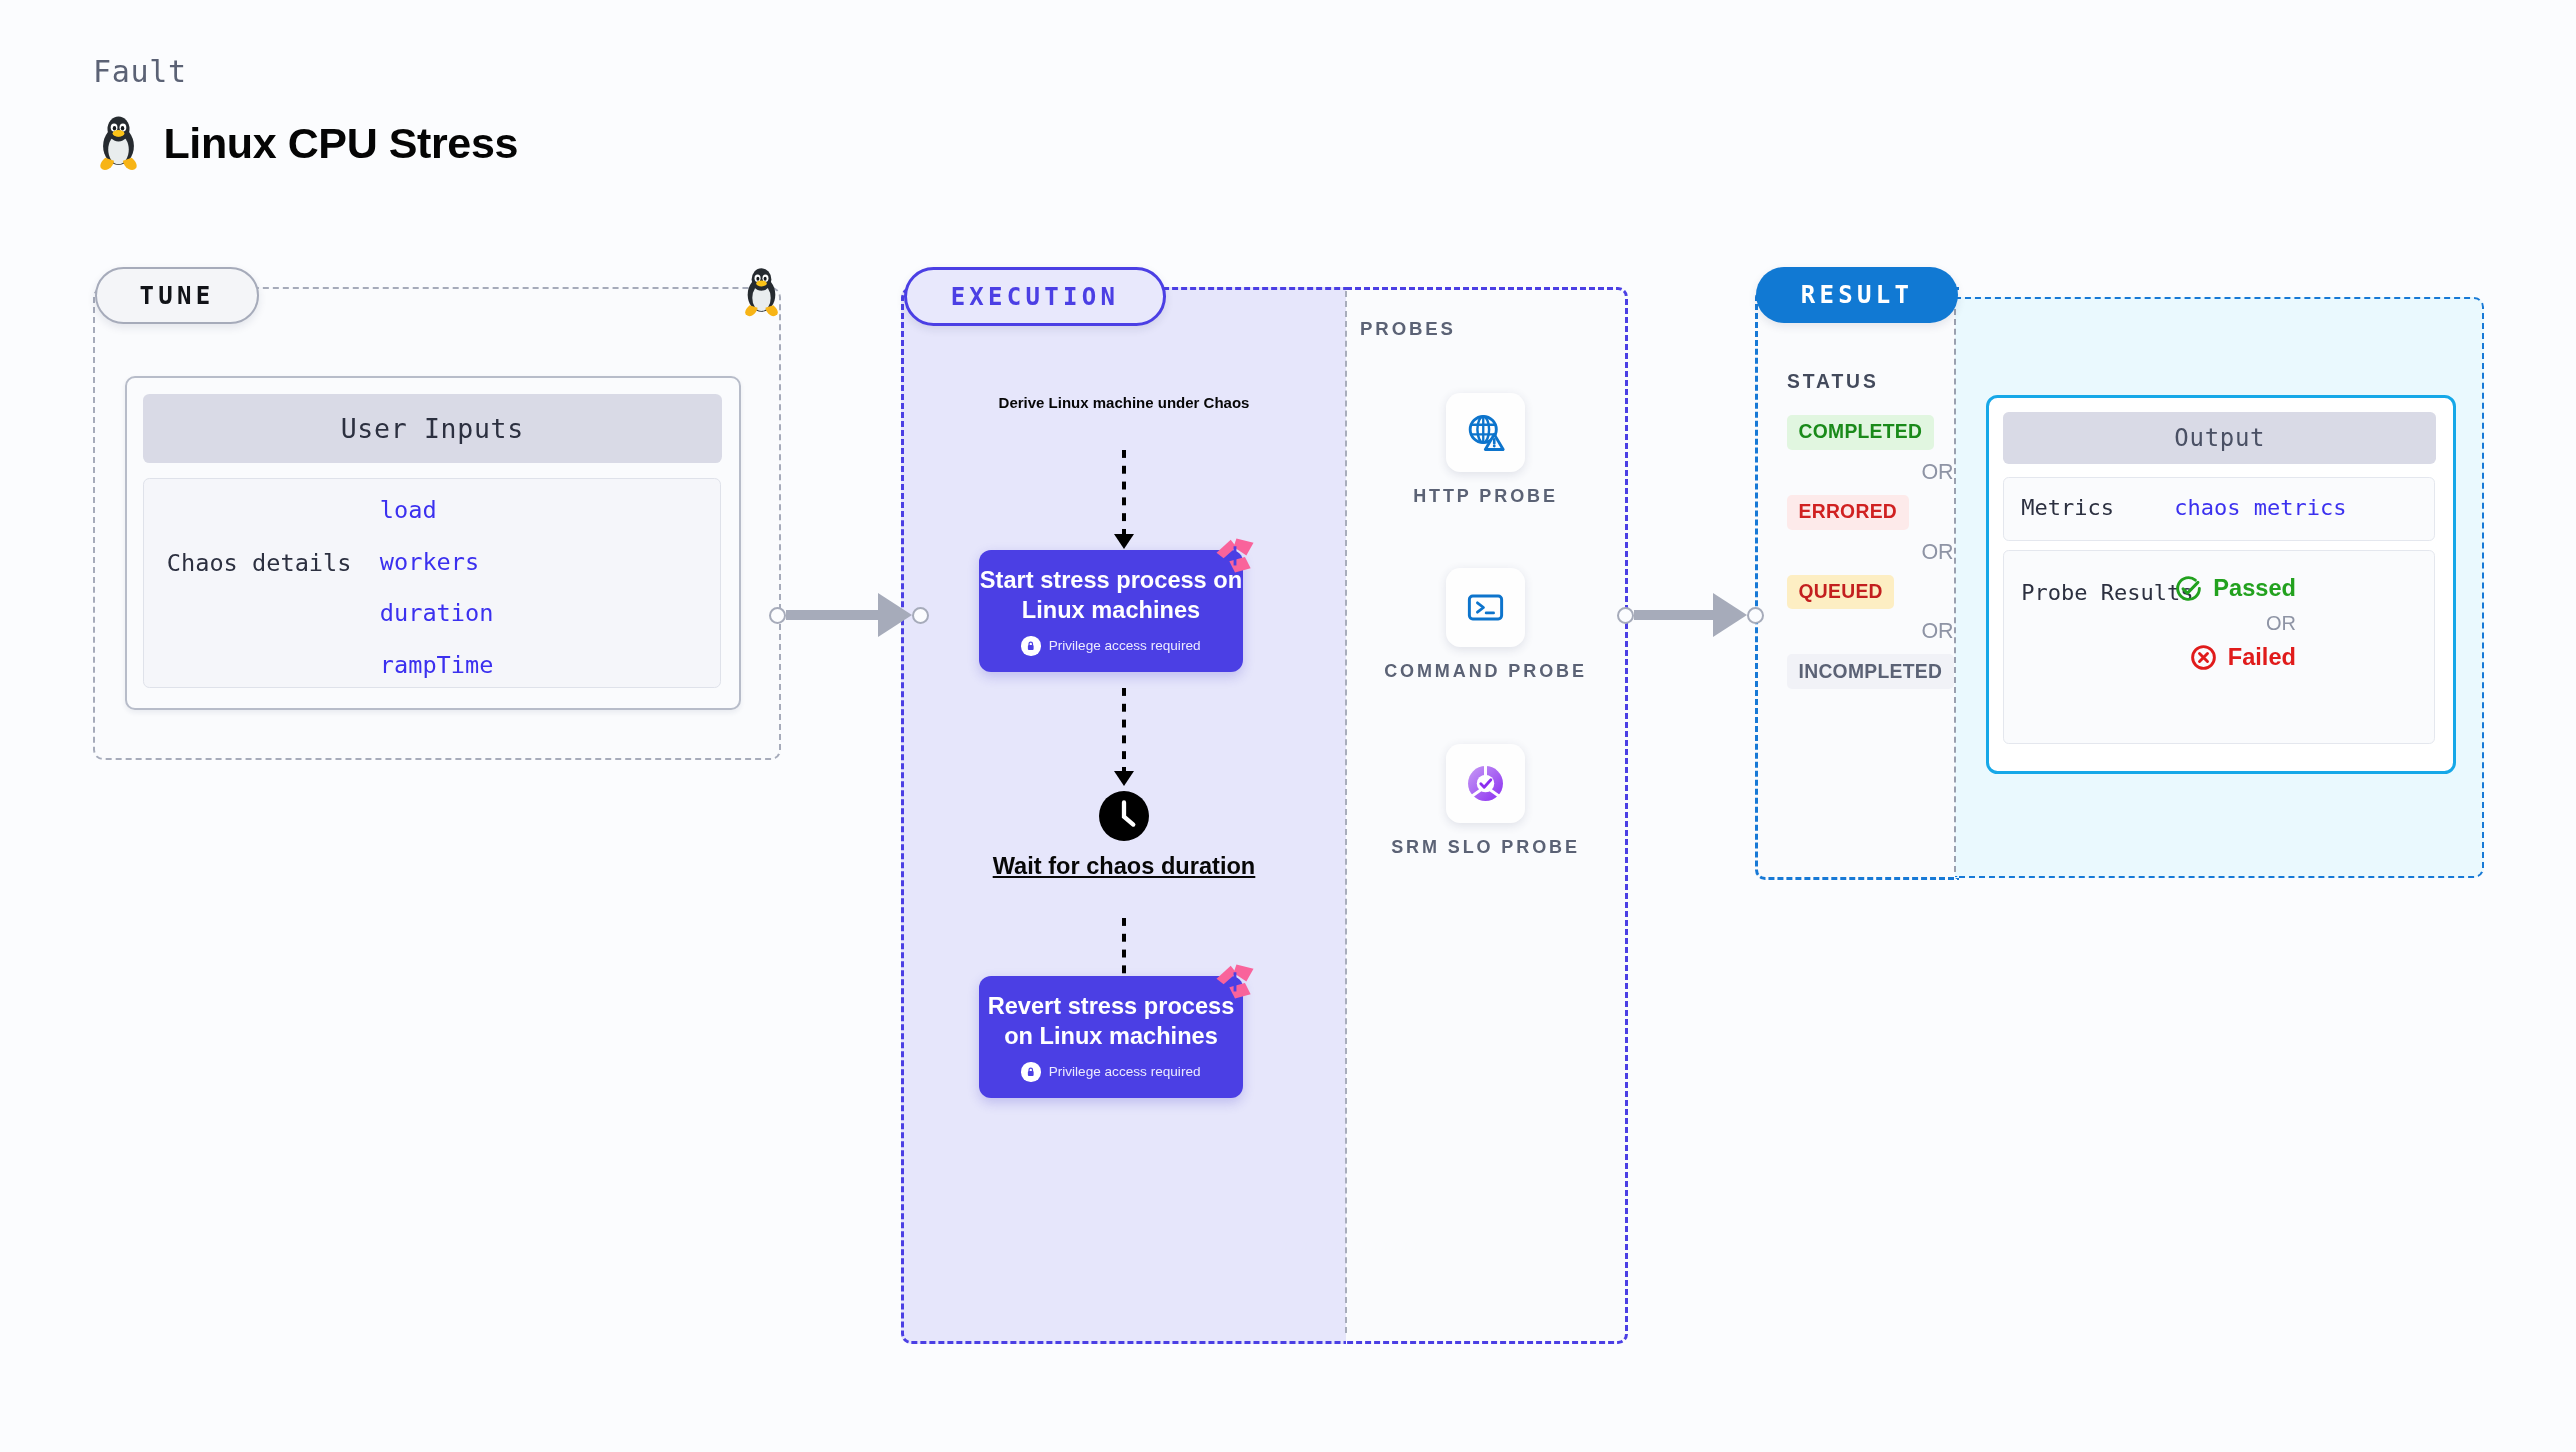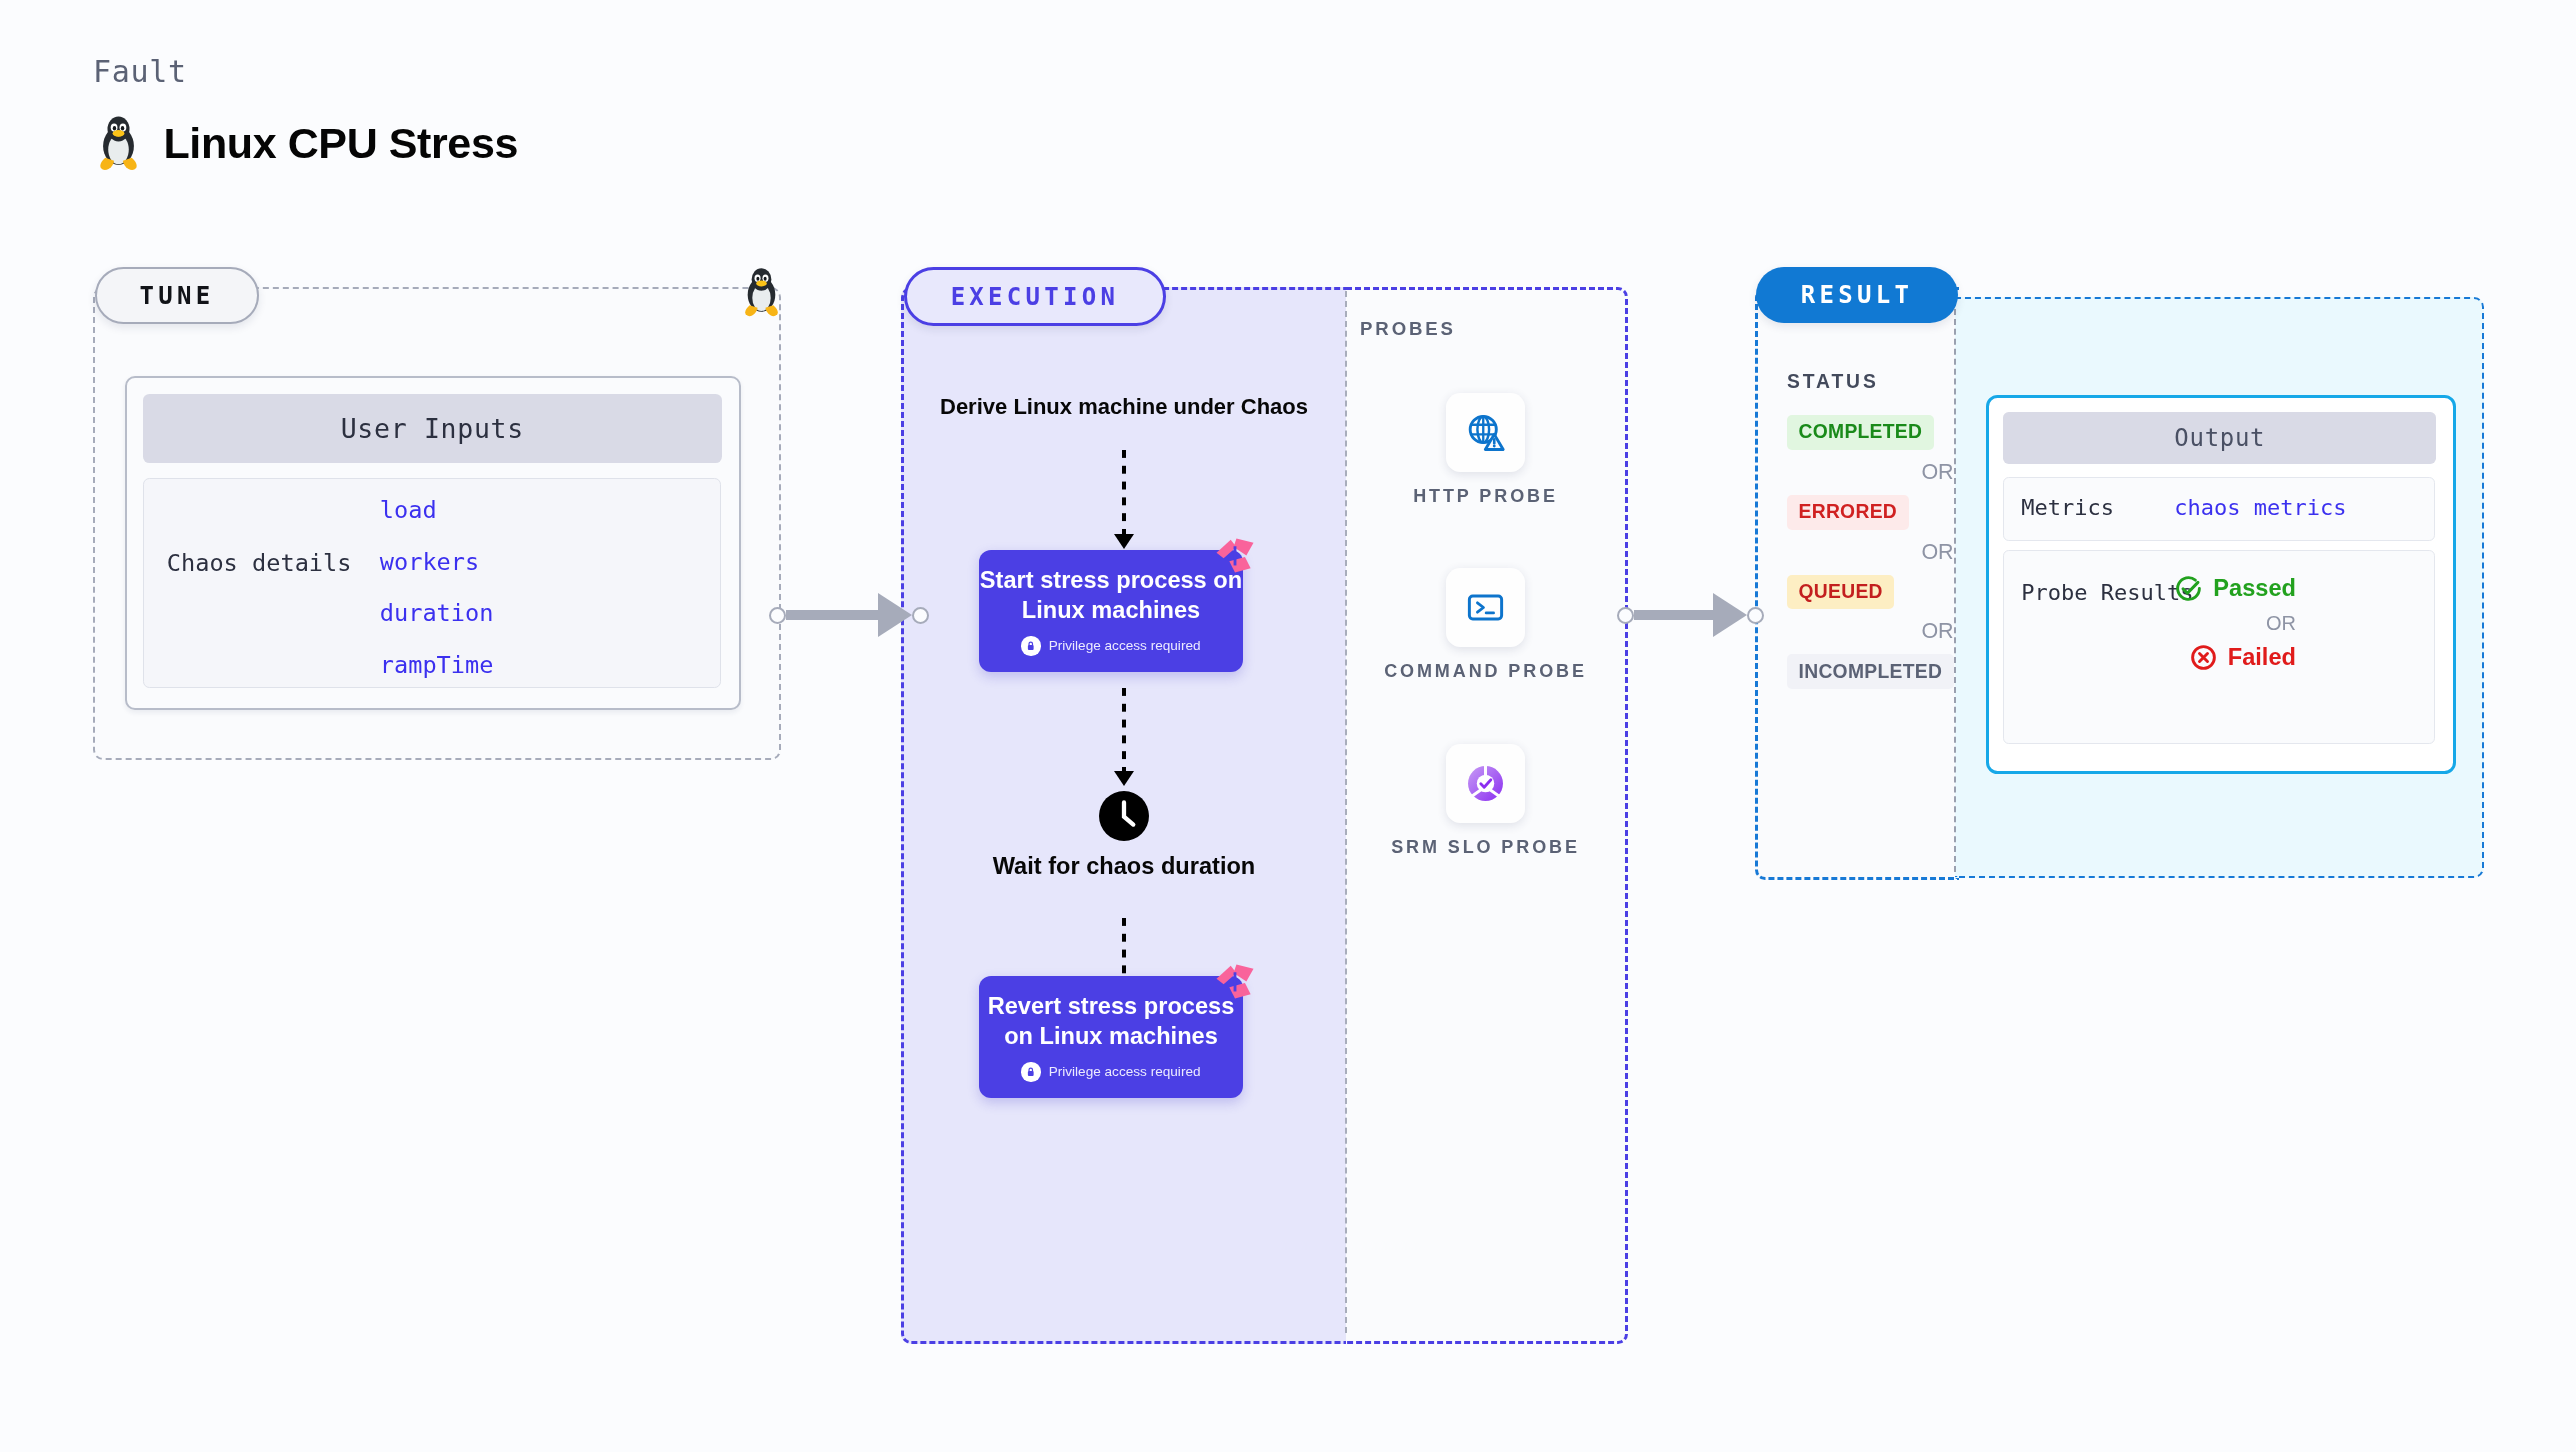--- a/index.html
+++ b/index.html
@@ -85,21 +85,21 @@
     position:absolute;left:901px;top:287px;width:446px;height:1051px;
     border:3.6px dashed #4b3fe4;border-right:none;border-radius:10px 0 0 10px;
     background:#e6e6fb;
   }
   #execution-pill{
     left:904px;top:267px;width:256px;height:53px;
     background:#e8e8fc;border:3.6px solid #4b3fe4;color:#4b3fe4;font-size:24px;
   }
   #derive-label{
     position:absolute;left:901px;top:393px;width:446px;
-    text-align:center;font-size:22px;font-weight:bold;color:#070707;line-height:1.28;
+    text-align:center;font-size:15px;font-weight:bold;color:#070707;line-height:1.28;
   }
   .dotted-arrow{
     position:absolute;width:4.3px;
     background-image:linear-gradient(to bottom,#000 0 52%,transparent 52% 100%);
     background-size:4.3px 15.8px;
   }
   .dotted-arrow .head{
     position:absolute;left:-7.9px;bottom:-13px;
     width:0;height:0;border-left:10px solid transparent;border-right:10px solid transparent;
     border-top:15.8px solid #000;
@@ -121,21 +121,21 @@
     display:flex;align-items:center;justify-content:center;
   }
   .harness-mark{
     position:absolute;right:-11.5px;top:-13px;width:40px;height:37px;
   }
   #clock-icon{
     position:absolute;left:1099px;top:791px;width:50px;height:50px;
   }
   #wait-label{
     position:absolute;left:901px;top:851px;width:446px;
-    text-align:center;font-size:23.6px;font-weight:bold;color:#070707;line-height:1.28;
+    text-align:center;font-size:23.6px;font-weight:bold;color:#070707;line-height:1.28;text-decoration:underline;
   }
 
   
   #probes-panel{
     position:absolute;left:1346px;top:287px;width:279px;height:1051px;
     border:3.6px dashed #4b3fe4;border-left:none;border-radius:0 10px 10px 0;
     background:#fafbfd;
   }
   #probes-inner-divider{
     position:absolute;left:1345px;top:291px;height:1042px;

